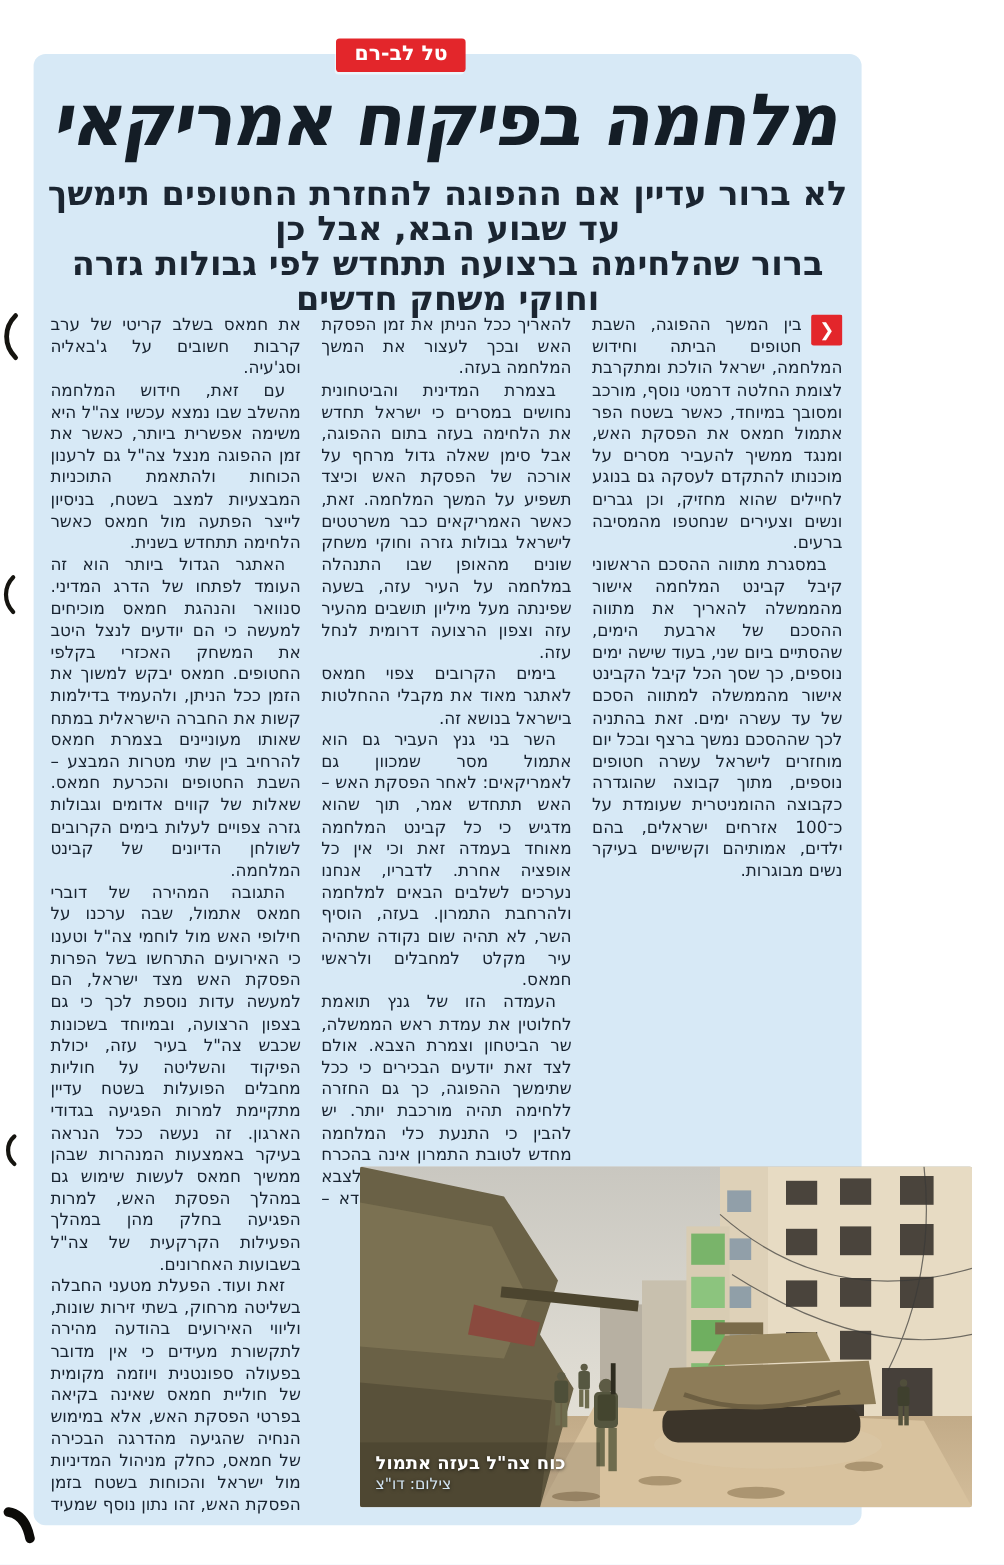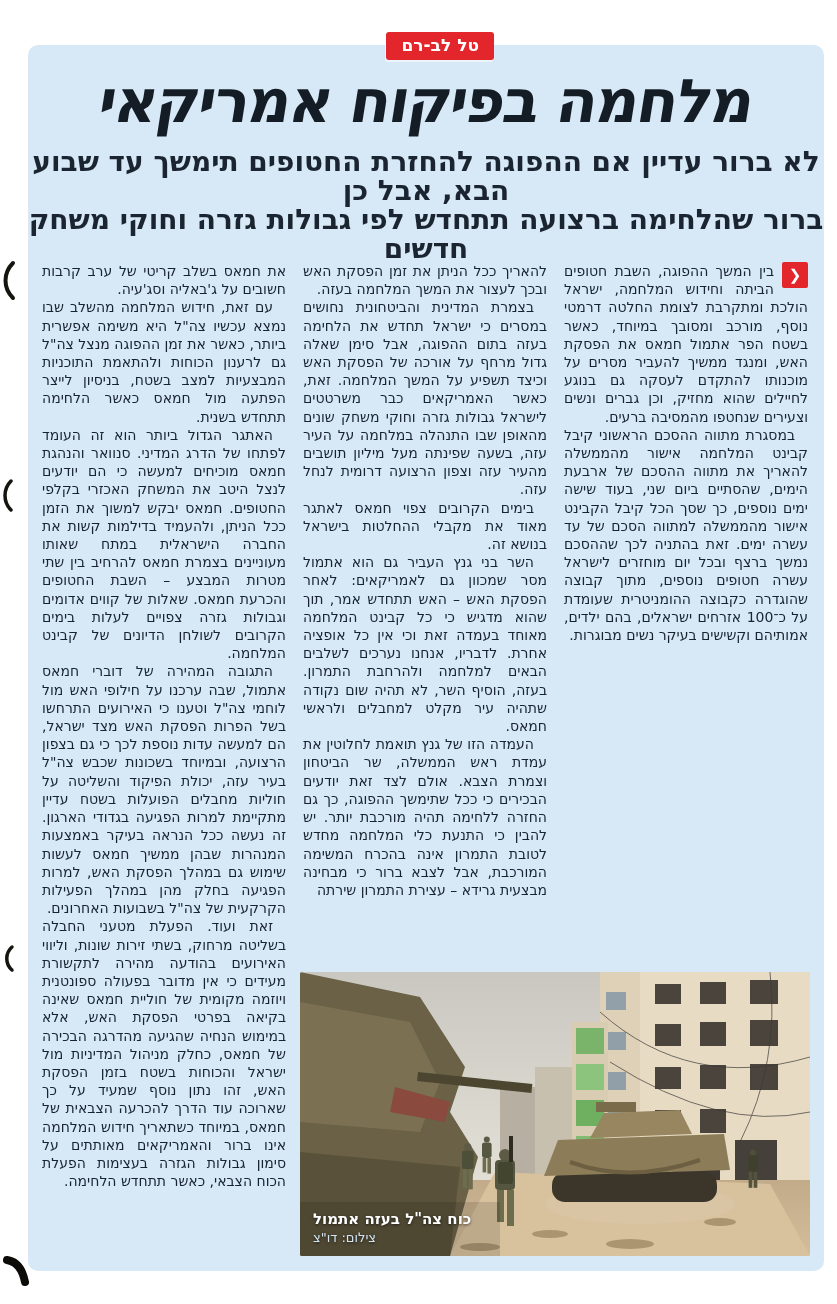--- a/index.html
+++ b/index.html
@@ -16,21 +16,21 @@
     text-align:center; direction:rtl;margin-top:44px;
   }
   .page-num .rule { border-top:3px double #1c1c1c; margin-bottom:2px; }
   .page-num .lbl { color:#b5342c; font-size:12px; font-weight:bold; }
 
   
   .edge-art { position:absolute; left:0; top:0; width:40px; height:1304px; pointer-events:none; }
 
   
   .article-box {
-    position:absolute; left:28px; top:45px; width:796px; height:1226px;
+    position:absolute; left:28px; top:45px; width:690px; height:1226px;
     background:#d7e9f6; border-radius:10px;
   }
 
   .author-tag {
     position:absolute; top:-13px; right:330px;
     background:#e3262b; color:#ffffff;
     font-size:17px; font-weight:bold; line-height:1;
     padding:5px 15px 6px; border-radius:3px; direction:rtl;
     box-shadow:-1px 2px 0 rgba(255,255,255,.55);
   }

